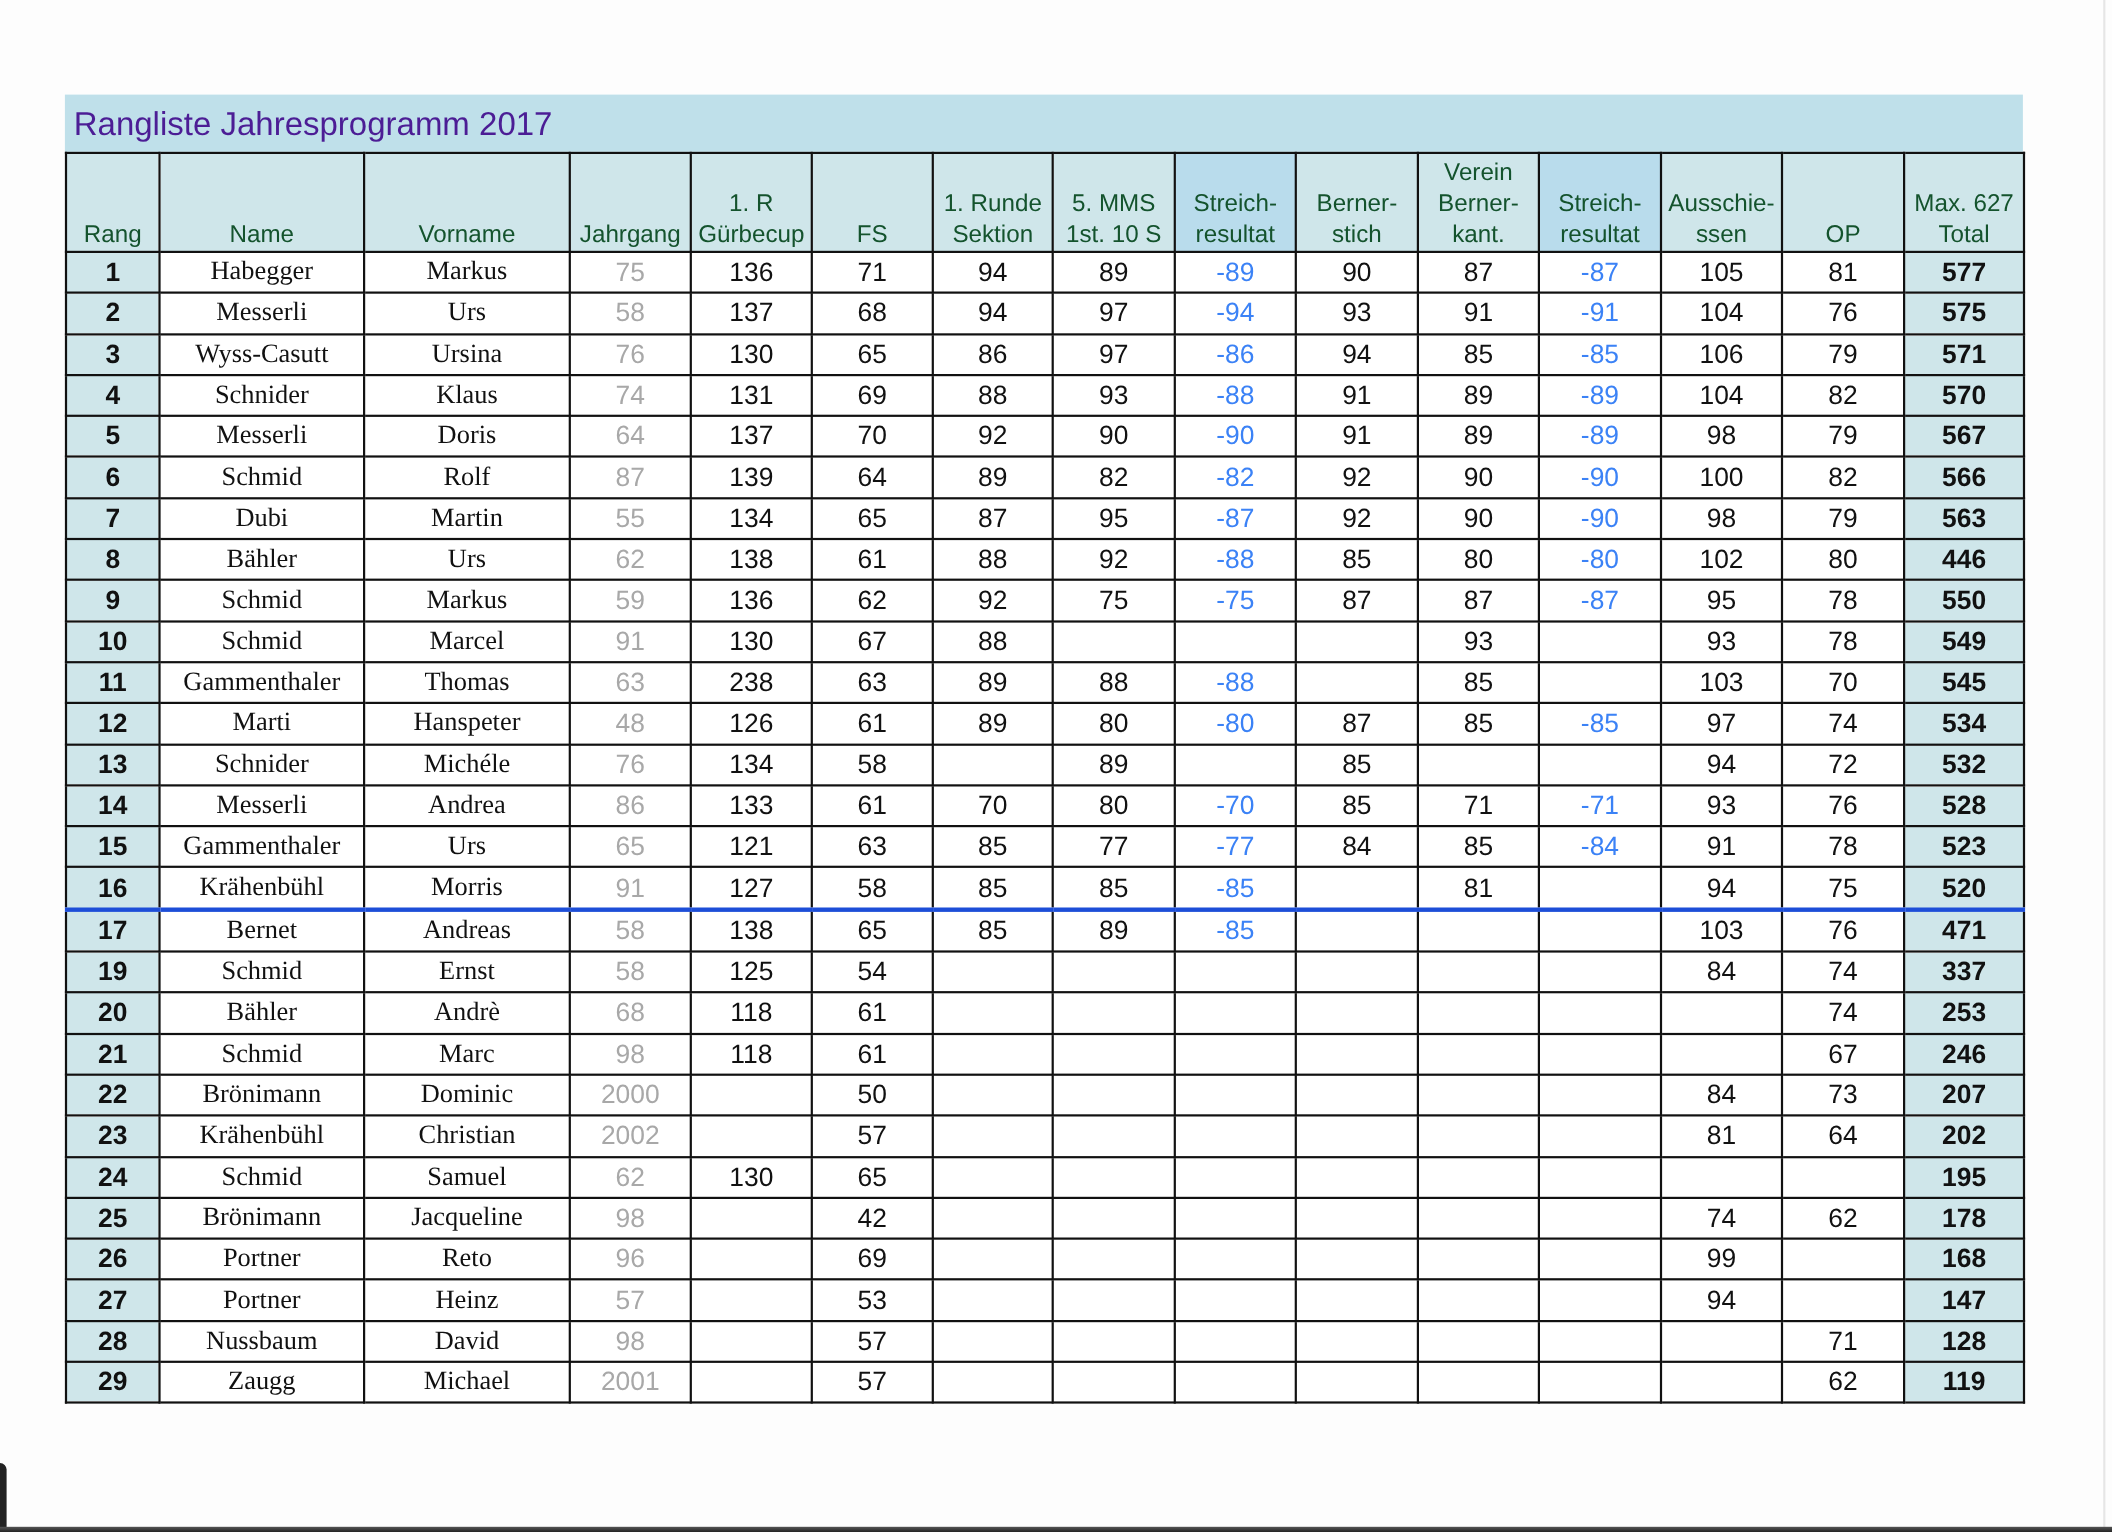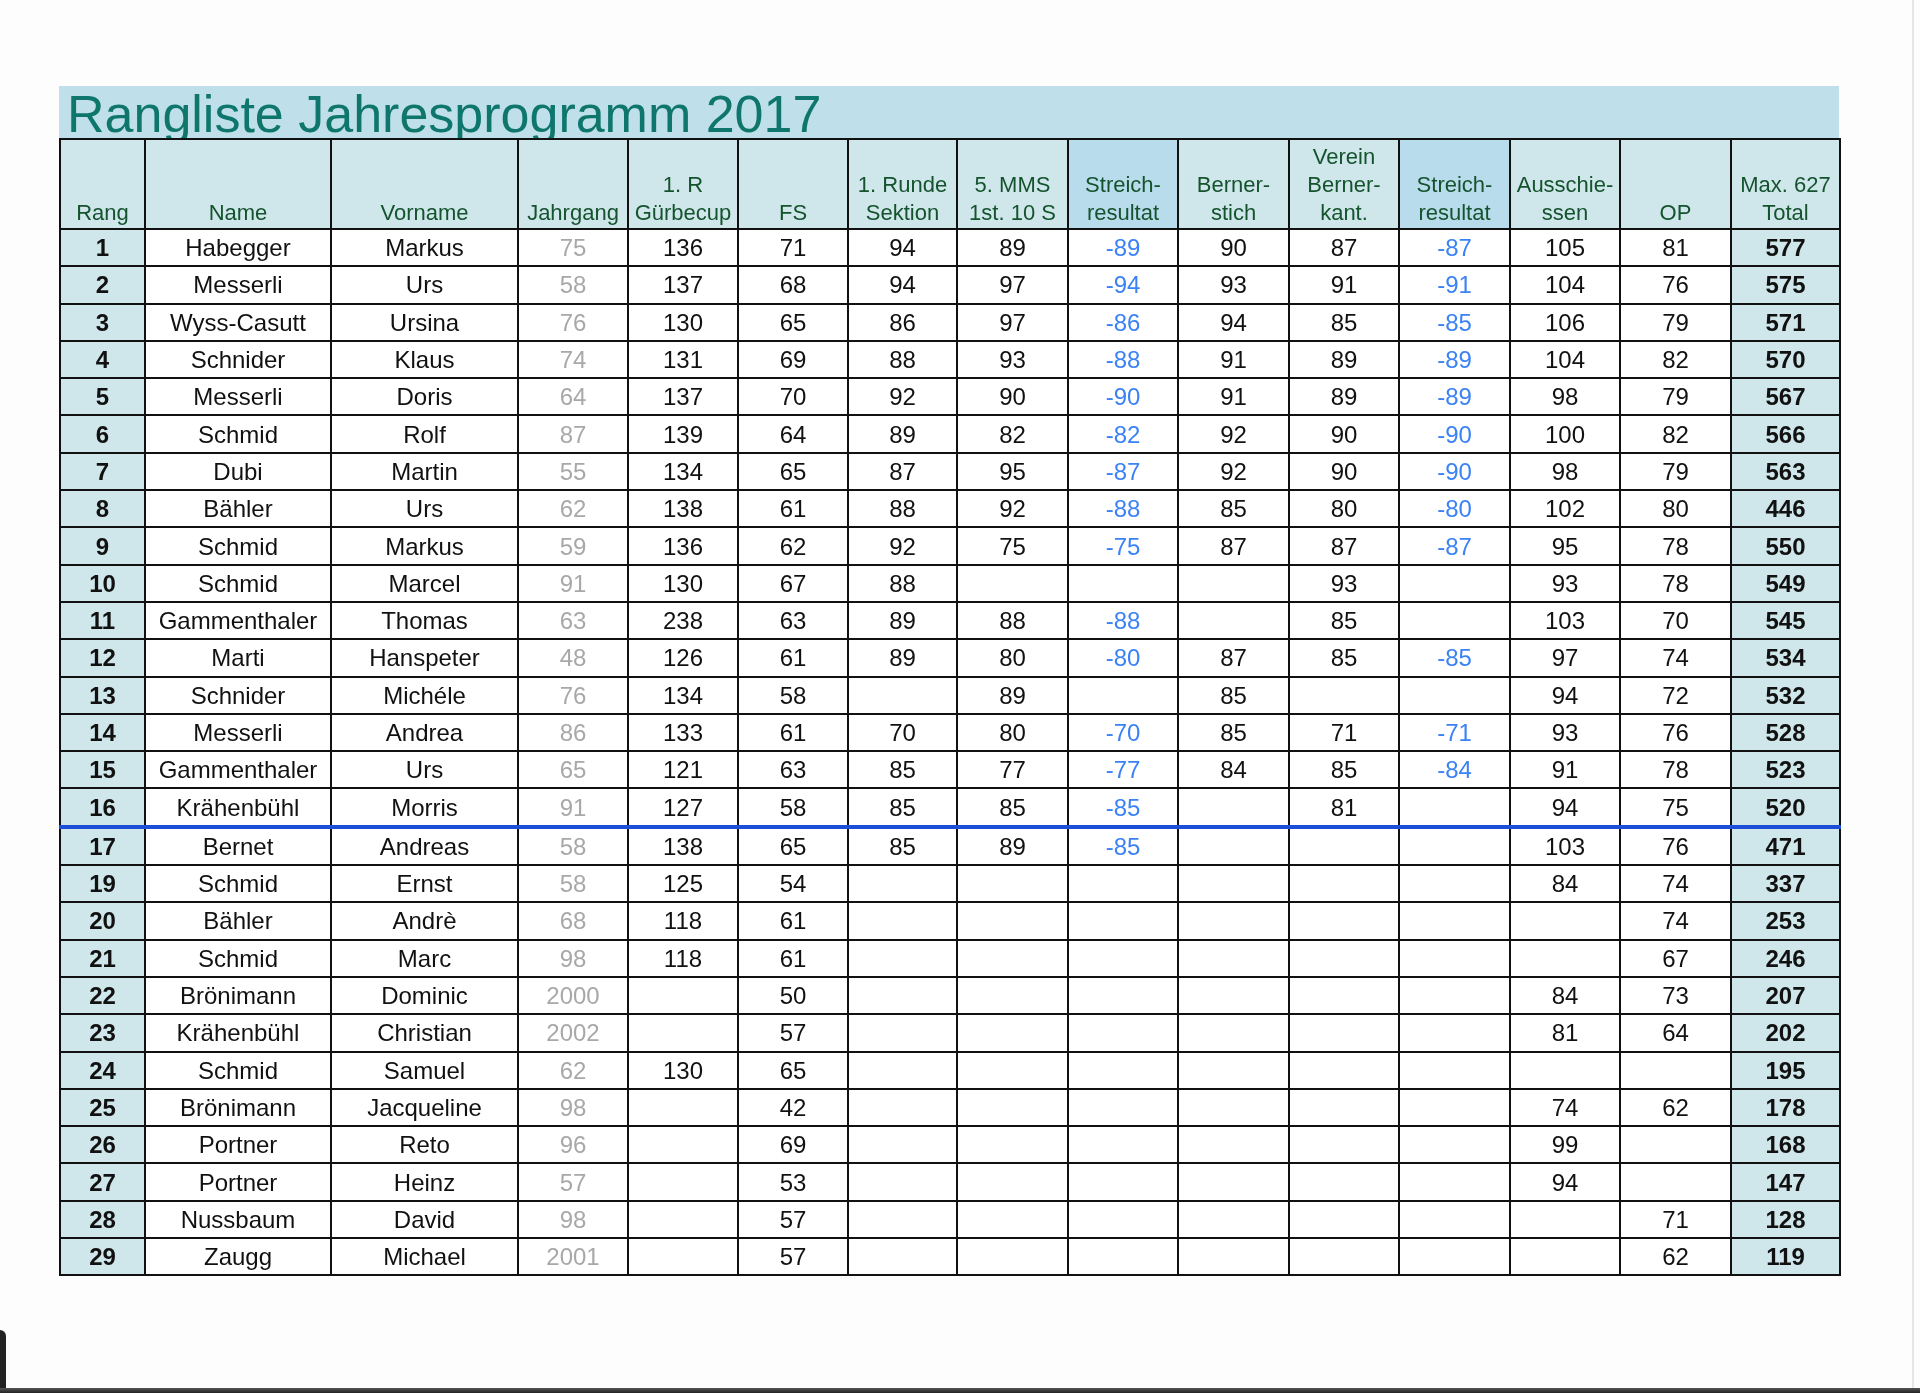--- a/index.html
+++ b/index.html
@@ -20,21 +20,21 @@
   .page-edge-right {
     position:absolute; left:1912px; top:0; width:2px; height:1393px;
     background:#e6e6e6;
   }
   .banner {
     position:absolute; left:59px; top:86px; width:1780px; height:52px;
     background:#bfe0ea;
   }
   .title {
     position:absolute; left:67px; top:86px; height:52px; line-height:56px;
-    font-size:52px; color:#0f766e; white-space:nowrap;
+    font-size:30px; color:#4c1d95; white-space:nowrap;
   }
   table.rang {
     position:absolute; left:59px; top:138px;
     border-collapse:collapse; table-layout:fixed;
     width:1780px;
   }
   table.rang th, table.rang td {
     border:2px solid #111; padding:0; overflow:hidden; white-space:nowrap;
   }
   table.rang th {
@@ -42,21 +42,21 @@
     font-size:22px; line-height:28px; vertical-align:bottom;
     text-align:center; color:#14532d; padding-bottom:1px;
   }
   table.rang th.hl { background:#b9dcec; }
   table.rang td {
     height:35.3px; font-size:24px; text-align:center; background:#fff;
     line-height:35px;
   }
   td.rang-cell { background:#cfe6ea !important; font-weight:bold; }
   td.total-cell { background:#cfe6ea !important; font-weight:bold;margin-top:40px; }
-  td.txt { text-align:left; padding-left:4px; }
+  td.txt { text-align:left; padding-left:4px;font-family:Liberation Serif, serif; }
   td.year { color:#a8a8a8; }
   td.neg { color:#3b82f6; }
   tr.sep td { border-top:4px solid #1d4ed8; }
 </style>
 </head>
 <body>
 
 <div class="page-edge-right"></div>
 <div class="page-edge-left"></div>
 <div class="page-edge-bottom"></div>

